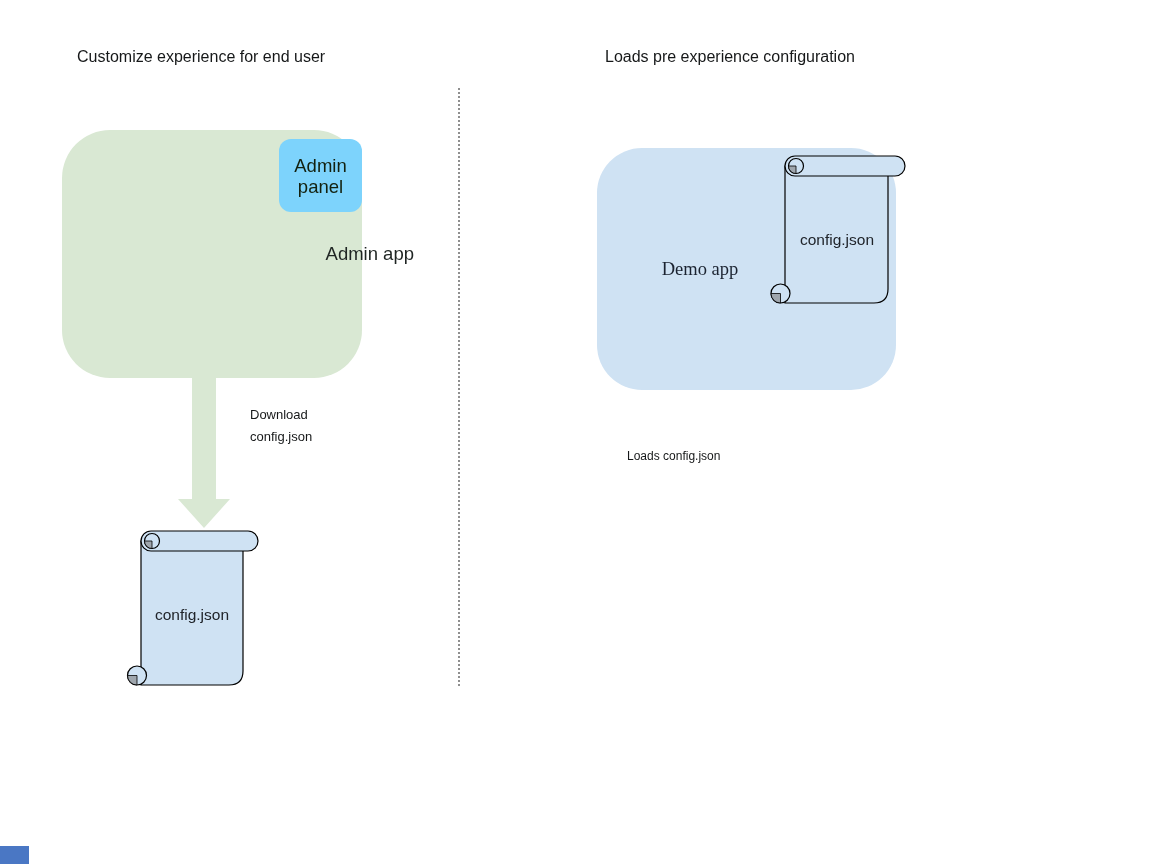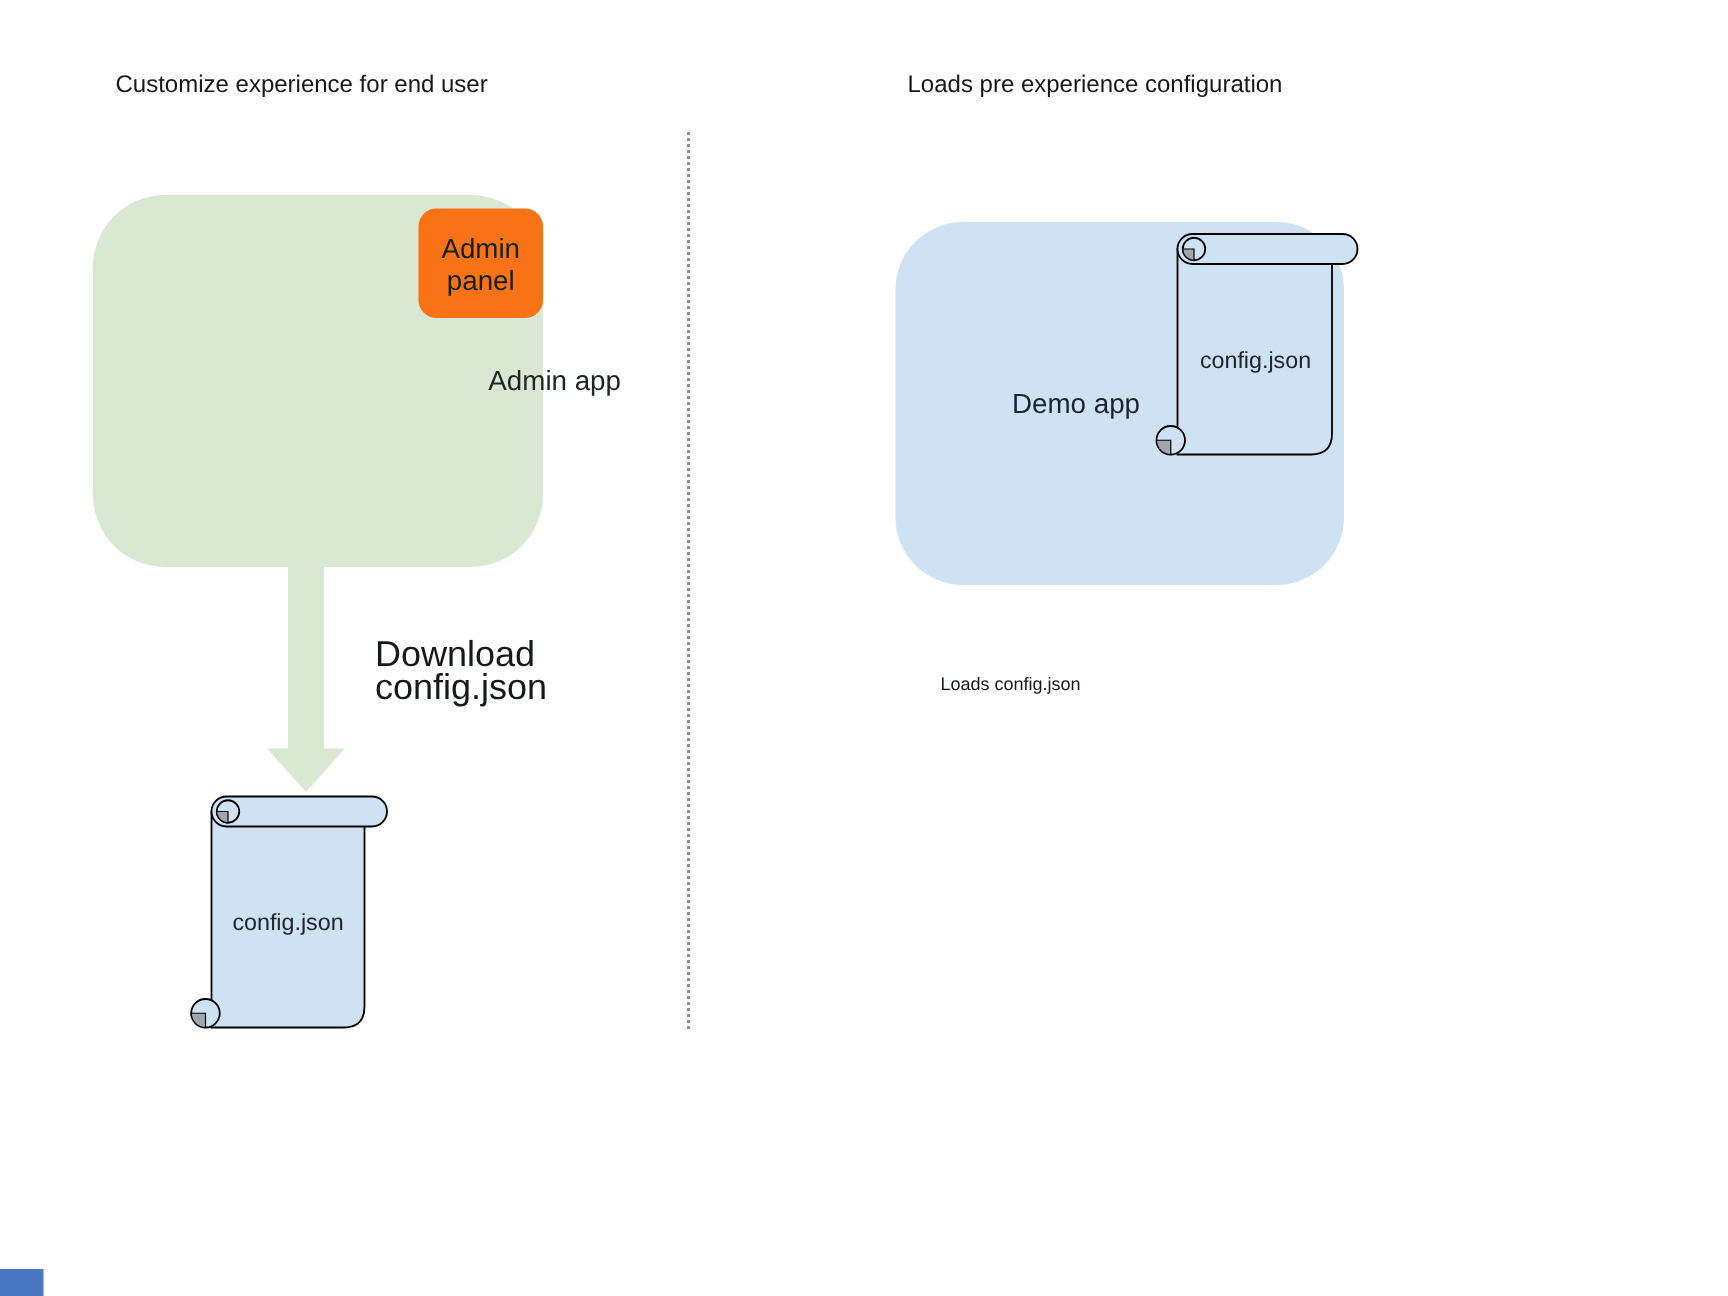--- a/index.html
+++ b/index.html
@@ -19,37 +19,37 @@
   .admin-app-box {
     left: 62px; top: 130px; width: 300px; height: 248px;
     background: #d9e8d3; border-radius: 48px;
   }
   .admin-app-label {
     left: 62px; top: 243px; width: 352px; text-align: right;
     font-size: 18.5px; line-height: 22px; color: #1f2523;
   }
   .admin-panel-box {
     left: 279px; top: 139px; width: 83px; height: 73px;
-    background: #f97316; border-radius: 12px;
+    background: #7dd3fc; border-radius: 12px;
     display: flex; align-items: center; justify-content: center;
     text-align: center; font-size: 18.5px; line-height: 21px; color: #13210f;
   }
   .download-arrow-svg { left: 170px; top: 377px; }
   .download-label {
-    left: 250px; top: 426px; width: 112px;
-    font-size: 24px; line-height: 22px; color: #161819;
+    left: 250px; top: 404px; width: 112px;
+    font-size: 13px; line-height: 22px; color: #161819;
   }
   .scroll-left-svg { left: 125px; top: 524px; }
   .demo-app-box {
     left: 597px; top: 148px; width: 299px; height: 242px;
     background: #cfe2f3; border-radius: 45px;
   }
   .demo-app-label {
-    left: 640px; top: 258px; width: 120px; text-align: right;
-    font-size: 18.5px; line-height: 22px; color: #1b2330;
+    left: 640px; top: 258px; width: 120px; text-align: center;
+    font-size: 18.5px; line-height: 22px; color: #1b2330; font-family: Liberation Serif, serif;
   }
   .scroll-right-svg { left: 769px; top: 149px; }
   .loads-config-label {
     left: 627px; top: 445px; font-size: 12px; line-height: 22px; color: #161819;
     white-space: nowrap;
   }
   .corner-fragment {
     left: 0; top: 846px; width: 29px; height: 18px; background: #4a77c4;
   }
   svg text {

